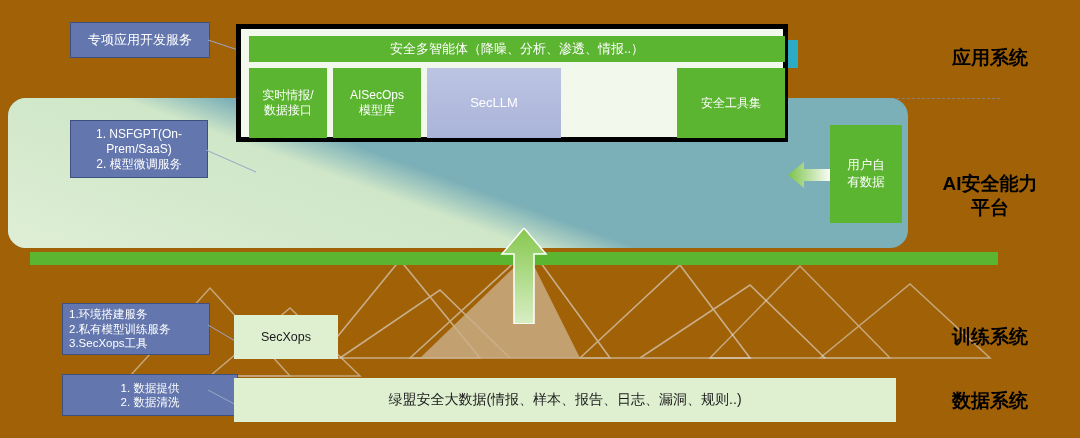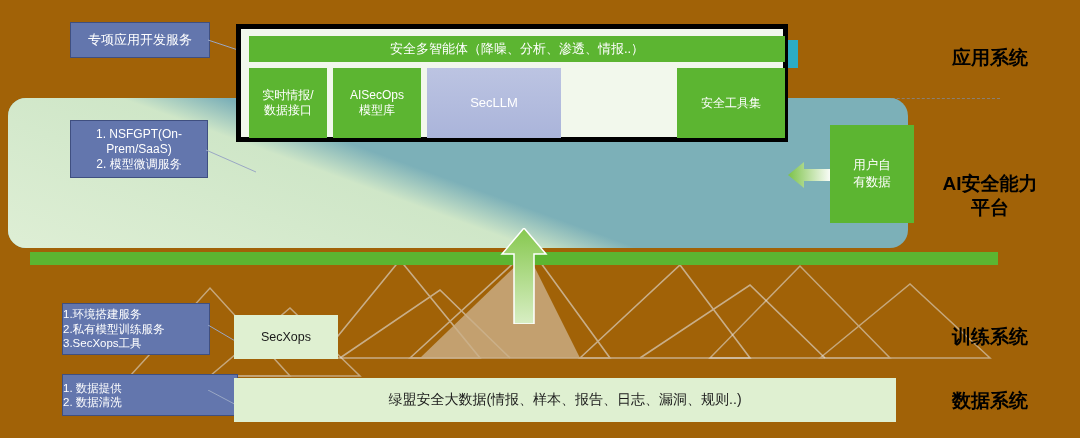--- a/index.html
+++ b/index.html
@@ -116,21 +116,21 @@
     position: absolute;
     left: 30px; top: 252px;
     width: 968px; height: 13px;
     background: #5cb531;
   }
 
   
   #user-data {
     position: absolute;
     left: 830px; top: 125px;
-    width: 84px; height: 98px;
+    width: 72px; height: 98px;
     background: #5cb531;
     color: #fff;
     display: flex; align-items: center; justify-content: center;
     text-align: center; font-size: 12.5px; line-height: 1.35;
   }
 
   
   .lrow-label, .lrow-main {
     position: absolute;
     background: #dff0d1;
@@ -313,34 +313,34 @@
   <svg class="leader" style="left:500px; top:228px;" width="48" height="96">
     <defs>
       <linearGradient id="upgrad" x1="0" y1="1" x2="0" y2="0">
         <stop offset="0%" stop-color="#d8eec4"></stop>
         <stop offset="100%" stop-color="#86c84e"></stop>
       </linearGradient>
     </defs>
     <path d="M24 0 L46 26 L34 26 L34 96 L14 96 L14 26 L2 26 Z" fill="url(#upgrad)" stroke="#ffffff" stroke-width="1.5"></path>
   </svg>
 
-  <div class="callout" style="left:62px; top:303px; width:148px; height:52px; font-size:11.5px; align-items:flex-start; padding-left:0;">
+  <div class="callout" style="left:62px; top:303px; width:148px; height:52px; font-size:11.5px; align-items:flex-start; padding-left:6px;">
     <span style="text-align:left;">1.环境搭建服务</span>
     <span style="text-align:left;">2.私有模型训练服务</span>
     <span style="text-align:left;">3.SecXops工具</span>
   </div>
   <svg class="leader" style="left:208px; top:325px;" width="36" height="22">
     <line x1="0" y1="0" x2="34" y2="20" stroke="#9aa7c4" stroke-width="1"></line>
   </svg>
 
   <div class="lrow-label" style="left:234px; top:315px; width:104px; height:44px;">SecXops</div>
 
   <div class="sect-title" style="left:905px; top:325px;">训练系统</div>
 
-  <div class="callout" style="left:62px; top:374px; width:176px; height:42px; font-size:11.5px; align-items:flex-start; ">
+  <div class="callout" style="left:62px; top:374px; width:176px; height:42px; font-size:11.5px; align-items:center; ">
     <span style="text-align:left;">1.  数据提供</span>
     <span style="text-align:left;">2.  数据清洗</span>
   </div>
   <svg class="leader" style="left:208px; top:390px;" width="36" height="20">
     <line x1="0" y1="0" x2="34" y2="18" stroke="#9aa7c4" stroke-width="1"></line>
   </svg>
 
   <div class="lrow-main" style="left:234px; top:378px; width:662px; height:44px;">绿盟安全大数据(情报、样本、报告、日志、漏洞、规则..)</div>
 
   <div class="sect-title" style="left:905px; top:389px;">数据系统</div>

